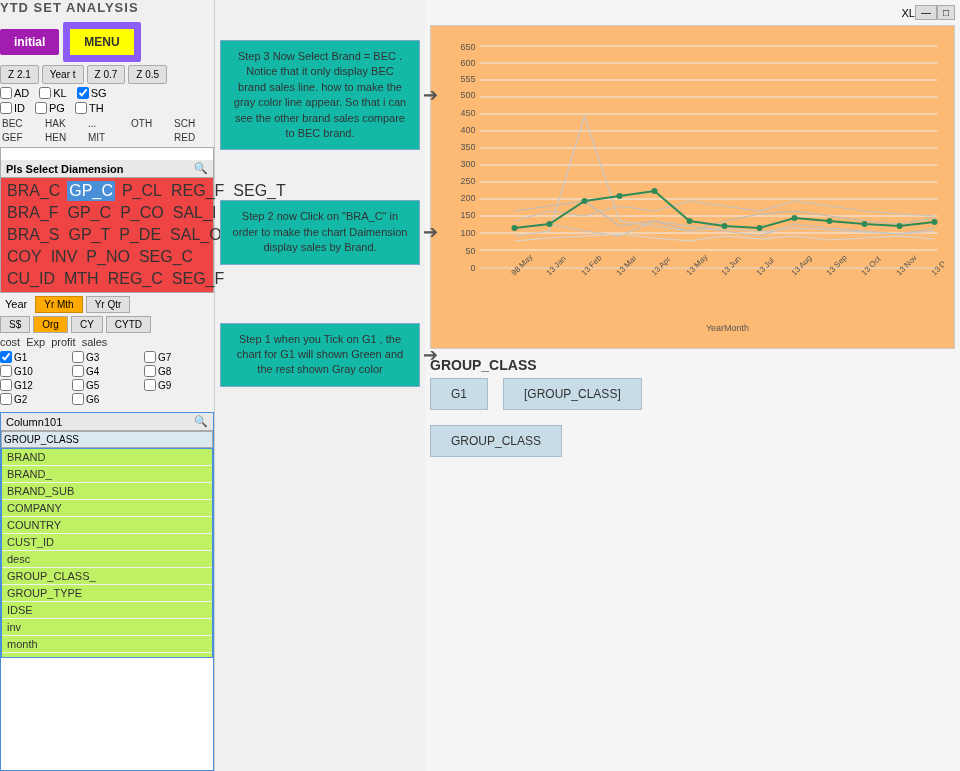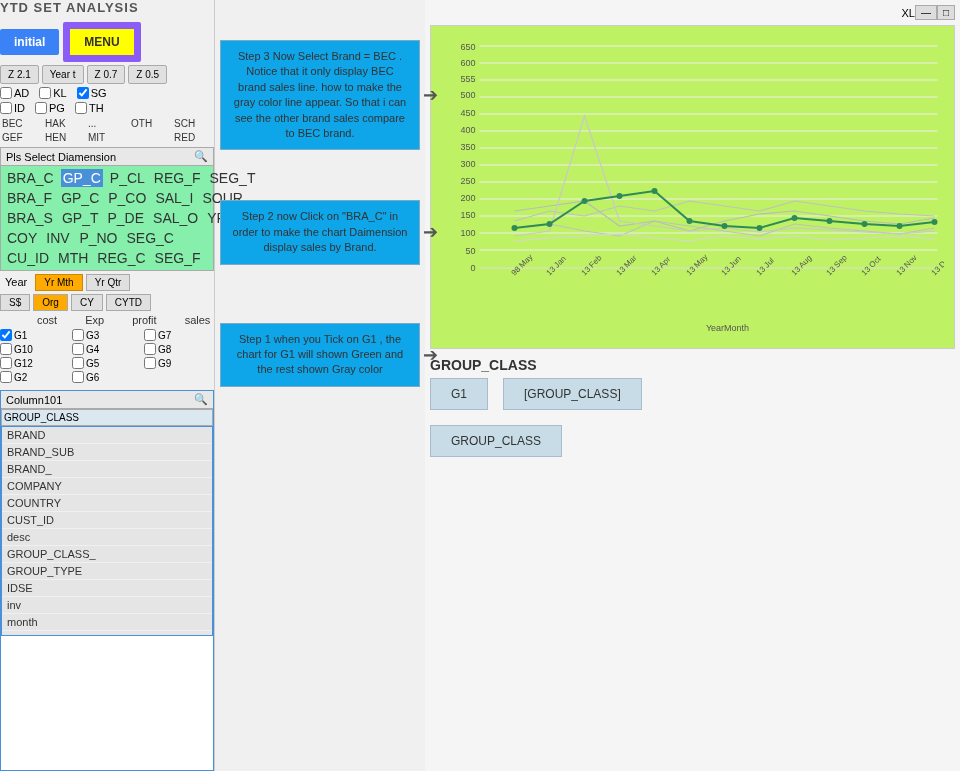--- a/index.html
+++ b/index.html
@@ -39,21 +39,21 @@
       margin-bottom: 4px;
     }
 
     .top-buttons {
       display: flex;
       gap: 4px;
       align-items: center;
     }
 
     .btn-initial {
-      background: #3b82f6;
+      background: #a21caf;
       color: white;
       border: none;
       padding: 6px 14px;
       font-size: 12px;
       cursor: pointer;
       border-radius: 2px;
       font-weight: bold;
     }
 
     .btn-menu {
@@ -117,27 +117,28 @@
     }
 
     .dimension-header {
       display: flex;
       justify-content: space-between;
       align-items: center;
       background: #e8e8e8;
       padding: 2px 5px;
       border-bottom: 1px solid #aaa;
       font-size: 11px;
-      font-weight: normal;
+      font-weight: bold;
+      margin-top: 12px;
     }
 
     .dimension-list {
       padding: 2px;
-      font-size: 14px;
-      background: #86efac;
+      font-size: 16px;
+      background: #ef4444;
     }
 
     .dim-row {
       display: flex;
       gap: 5px;
       padding: 1px 2px;
     }
 
     .dim-cell {
       flex: 1;
@@ -186,22 +187,21 @@
       font-size: 10px;
       cursor: pointer;
     }
 
     .btn-currency.active {
       background: #ffaa00;
     }
 
     .measure-row {
       display: flex;
-      gap: 28px;
-      margin-left: 37px;
+      gap: 6px;
     }
 
     .measure-item {
       font-size: 11px;
       color: #333;
     }
 
     .group-checkboxes {
       display: grid;
       grid-template-columns: repeat(3, 1fr);
@@ -241,21 +241,21 @@
       border: 1px solid #aaa;
       background: #dce8f0;
       padding: 2px;
       font-size: 10px;
       appearance: none;
       padding-right: 18px;
     }
 
     .column-list {
       border: 1px solid #4a90d9;
-      background: #e5e5e5;
+      background: #bef264;
       font-size: 11px;
       overflow-y: auto;
       flex: 1;
     }
 
     .column-list-item {
       padding: 2px 5px;
       cursor: pointer;
       color: #333;
       border-bottom: 1px solid #f0f0f0;
@@ -267,21 +267,21 @@
       display: flex;
       flex-direction: column;
       justify-content: flex-start;
       padding: 5px;
       gap: 5px;
       flex-shrink: 0;
       position: relative;
     }
 
     .instruction-box {
-      background: #0ea5e9;
+      background: #14b8a6;
       border: 1px solid #7aaac8;
       padding: 8px 10px;
       font-size: 11px;
       color: #333;
       text-align: center;
       line-height: 1.4;
       position: relative;
     }
 
     .arrow {
@@ -304,21 +304,21 @@
 
     .top-right {
       display: flex;
       justify-content: flex-end;
       align-items: center;
       margin-bottom: 5px;
       font-size: 11px;
     }
 
     .chart-container {
-      background: #bef264;
+      background: #fdba74;
       border: 1px solid #ccc;
       padding: 10px;
       flex-shrink: 0;
     }
 
     .chart-svg {
       width: 100%;
     }
 
     .group-class-label {
@@ -487,22 +487,22 @@
           <span>Column101</span>
           <span style="cursor:pointer;">🔍</span>
         </div>
         <div style="position:relative;">
           <select class="column-select">
             <option>GROUP_CLASS</option>
           </select>
         </div>
         <div class="column-list" style="max-height: 210px; overflow-y: auto;">
           <div class="column-list-item">BRAND</div>
+          <div class="column-list-item">BRAND_</div>
           <div class="column-list-item">BRAND_SUB</div>
-          <div class="column-list-item">BRAND_</div>
           <div class="column-list-item">COMPANY</div>
           <div class="column-list-item">COUNTRY</div>
           <div class="column-list-item">CUST_ID</div>
           <div class="column-list-item">desc</div>
           <div class="column-list-item">GROUP_CLASS_</div>
           <div class="column-list-item">GROUP_TYPE</div>
           <div class="column-list-item">IDSE</div>
           <div class="column-list-item">inv</div>
           <div class="column-list-item">month</div>
           <div class="column-list-item">ODSE_</div>

